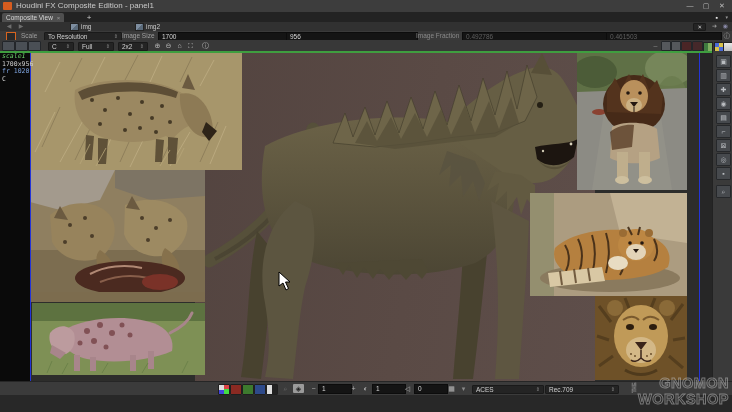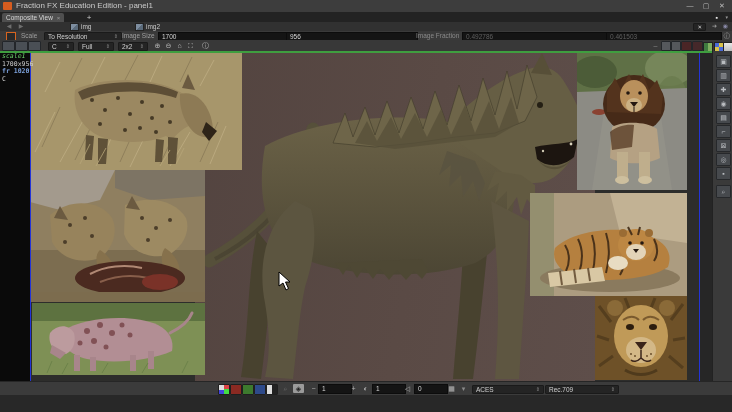--- a/index.html
+++ b/index.html
@@ -32,21 +32,21 @@
   
   .viewport{top:51px;left:0;width:712px;height:330px;background:#0a0a0a;overflow:hidden;}
   .vp-green{top:0;left:0;width:712px;height:2px;background:#3f9e3f;z-index:9;}
   .vp-canvas{left:30px;top:0;width:670px;height:330px;background:#2d2d2b;}
   .vp-render{left:195px;top:0;width:400px;height:330px;background:linear-gradient(100deg,#534440 0%,#5a4a45 55%,#5e4e4a 100%);}
   .bline{top:0;width:1px;height:330px;background:#2334d8;z-index:8;}
   .photo{overflow:hidden;z-index:5;}
   .overlay{left:2px;top:2px;z-index:10;font-family:"DejaVu Sans Mono",monospace;font-size:6.5px;line-height:7.5px;}
   .ov-node{color:#6bd06b;font-style:italic;}
   .ov-res{color:#cfcfcf;}
-  .ov-frame{color:#7da2dd;font-weight:bold;}
+  .ov-frame{color:#7da2dd;}
   .ov-plane{color:#cfcfcf;}
   .rightpanel{top:51px;left:700px;width:12px;height:330px;background:#262626;}
   .righttools{top:51px;left:712px;width:20px;height:330px;background:#3a3a3a;border-left:1px solid #222;}
   .rt-ico{left:3px;width:13px;height:11px;background:#46494d;border:1px solid #26282b;color:#b9bcc0;font-size:7px;line-height:11px;text-align:center;border-radius:1px;}
   
   .bottombar{top:381px;left:0;right:0;height:14px;background:#3b3b3b;border-top:1px solid #262626;color:#c4c4c4;font-size:6.5px;line-height:14px;}
   .chbtn{top:2px;width:10px;height:9px;border:1px solid #1f1f1f;border-radius:1px;}
   .bb-glyph{top:0;width:11px;text-align:center;font-size:7px;line-height:14px;color:#b3b3b3;}
   .bb-fld{top:2px;height:8px;line-height:8px;}
   .footer{top:395px;left:0;right:0;height:17px;background:#282828;}
@@ -56,21 +56,21 @@
           transform:rotate(-90deg);}
   .cursor{z-index:15;}
 </style>
 </head>
 <body>
 
 <div class="app">
 
   <div class="abs titlebar">
     <div class="abs title-ico"></div>
-    <span class="abs title-txt">Fraction FX Education Edition - panel1</span>
+    <span class="abs title-txt">Houdini FX Composite Edition - panel1</span>
     <span class="abs winbtn" style="right:34px;">—</span>
     <span class="abs winbtn" style="right:18px;">▢</span>
     <span class="abs winbtn" style="right:2px;">✕</span>
   </div>
 
   <div class="abs tabbar">
     <div class="abs tab">
       <span>Composite View</span><span class="tabclose">×</span>
     </div>
     <div class="abs newtab">+</div>
@@ -401,14 +401,19 @@
     <div class="abs dd" style="left:472px;top:3px;width:64px;">
       <span>ACES</span><span class="spin">⇕</span>
     </div>
     <div class="abs dd" style="left:545px;top:3px;width:66px;">
       <span>Rec.709</span><span class="spin">⇕</span>
     </div>
   </div>
 
   <div class="abs footer"></div>
 
+  <div class="abs watermark">
+    <span class="wm-the">THE</span>
+    <div>GNOMON</div>
+    <div>WORKSHOP</div>
+  </div>
 
 </div>
 
 </body></html>

